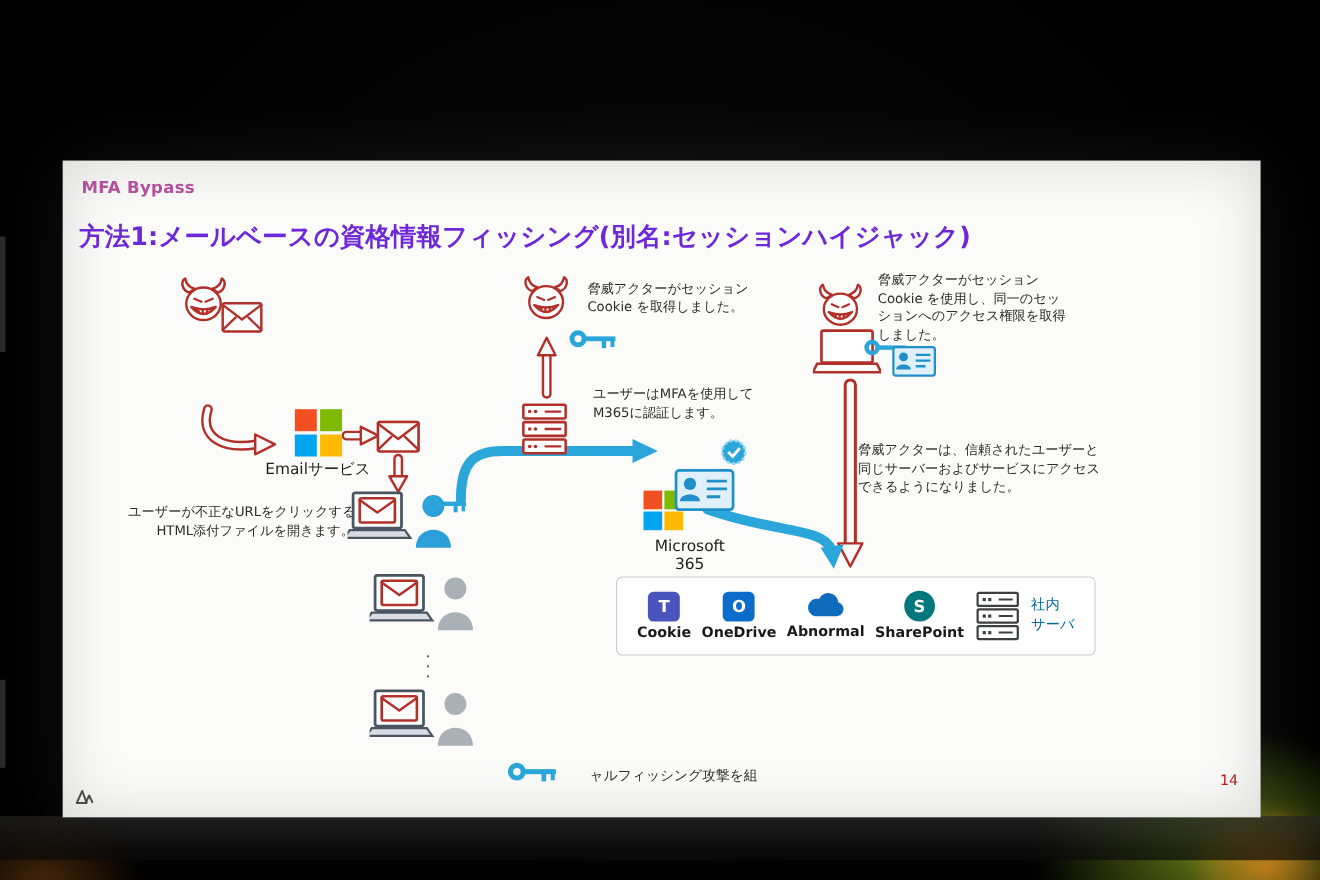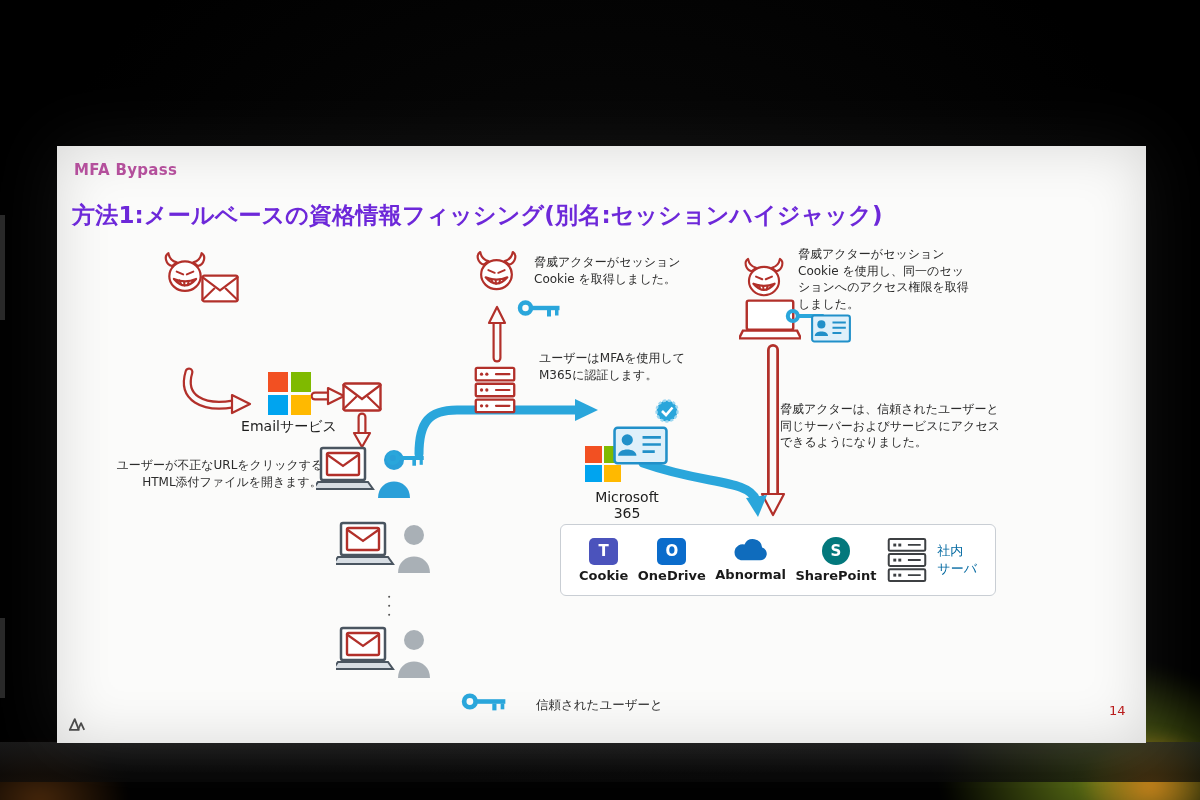--- a/index.html
+++ b/index.html
@@ -317,21 +317,21 @@
       <div class="srvlabel">社内
 サーバ</div>
     </div>
 
     <svg class="abs" style="left:404px;top:544px;width:48px;height:23px" viewBox="0 0 46 22">
       <circle cx="8.5" cy="11" r="5.5" fill="none" stroke="#2aa6db" stroke-width="4.5"></circle>
       <rect x="13.5" y="8.8" width="29" height="4.4" fill="#2aa6db"></rect>
       <rect x="30" y="13" width="4" height="6.5" fill="#2aa6db"></rect>
       <rect x="38" y="13" width="3.5" height="5.5" fill="#2aa6db"></rect>
     </svg>
-    <div class="note" style="left:479px;top:550px;font-size:12.5px">信頼されたユーザーと</div>
+    <div class="note" style="left:479px;top:550px;font-size:12.5px">ャルフィッシング攻撃を組</div>
 
     <svg class="abs" style="left:11px;top:571px;width:18px;height:15px" viewBox="0 0 20 16">
       <path d="M2 14 L7.5 2 L12 14 Z" fill="none" stroke="#4a4a4a" stroke-width="2" stroke-linejoin="round"></path>
       <path d="M11 14 L14.5 6.5 L18 14" fill="none" stroke="#4a4a4a" stroke-width="2" stroke-linejoin="round"></path>
     </svg>
     <div class="pagenum">14</div>
 
   </div>
 </div>
 

